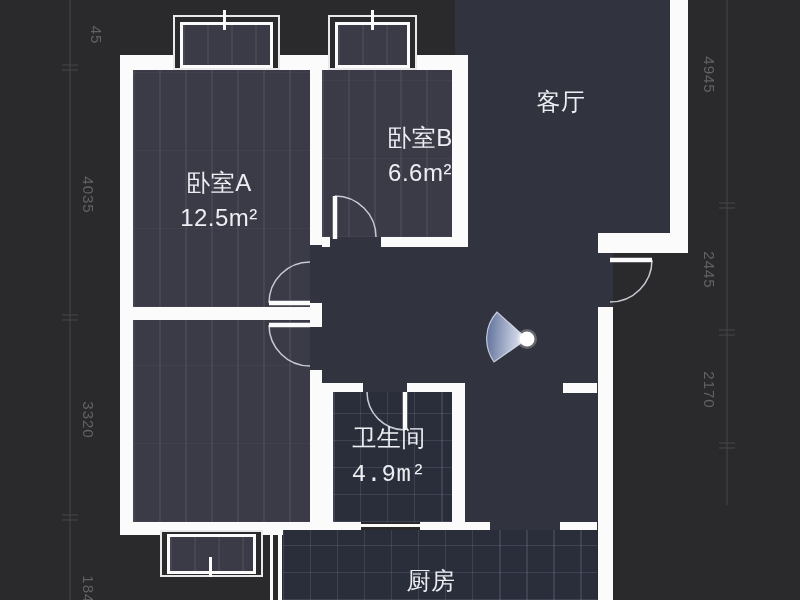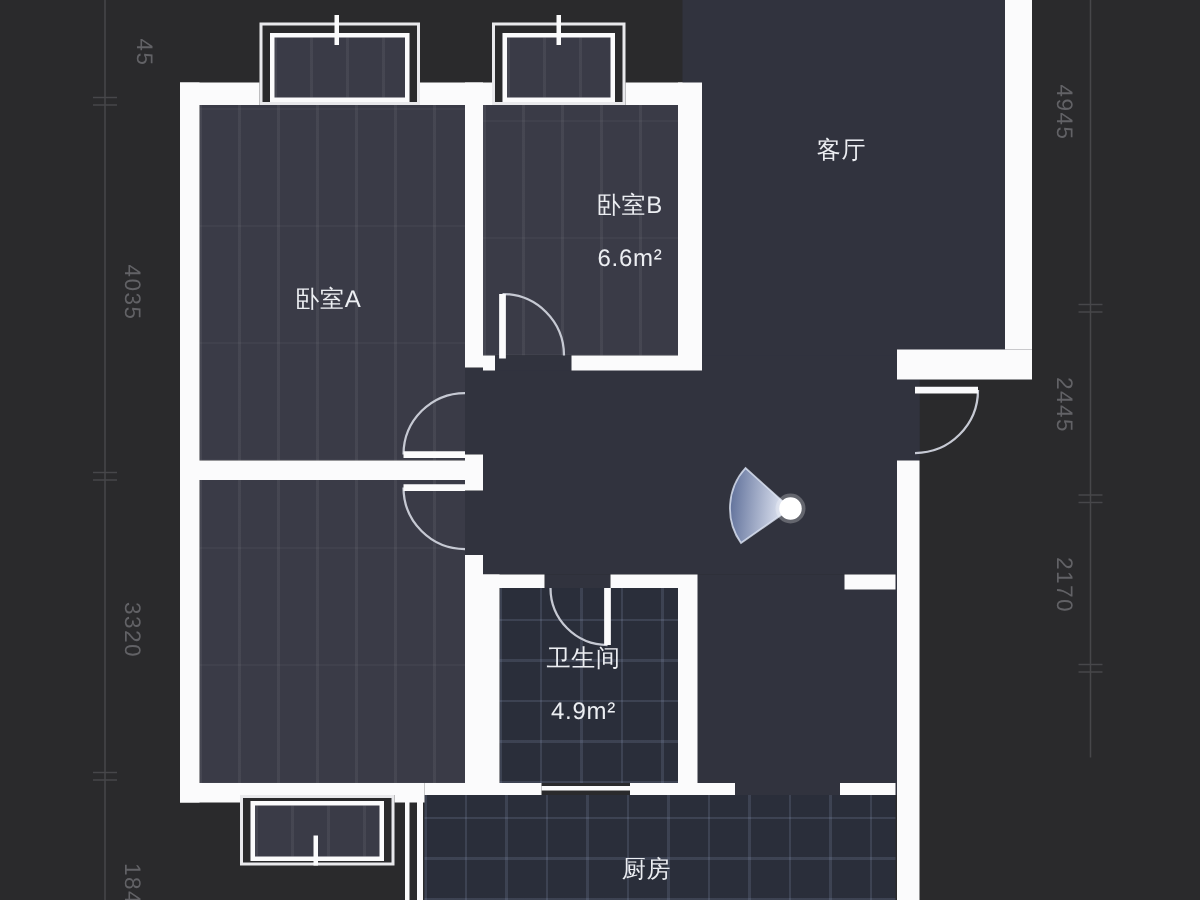--- a/index.html
+++ b/index.html
@@ -12,21 +12,21 @@
       repeating-linear-gradient(90deg, rgba(255,255,255,0.06) 0 2px, rgba(255,255,255,0) 2px 26px),
       repeating-linear-gradient(0deg, rgba(255,255,255,0.03) 0 1px, rgba(255,255,255,0) 1px 78px);}
   .tile{position:absolute;background-color:#2a2e3a;
     background-image:
       repeating-linear-gradient(0deg, rgba(160,175,210,0.16) 0 1.5px, rgba(0,0,0,0) 1.5px 27px),
       repeating-linear-gradient(90deg, rgba(160,175,210,0.16) 0 1.5px, rgba(0,0,0,0) 1.5px 27px);}
   .win-outer{position:absolute;border:2px solid #e9e9ec;background:#2a2a2c;box-sizing:border-box;}
   .win-inner{position:absolute;border:3px solid #fbfbfc;box-sizing:border-box;background-color:#3a3b47;
     background-image:repeating-linear-gradient(90deg, rgba(255,255,255,0.06) 0 2px, rgba(255,255,255,0) 2px 24px);}
   .room-label{position:absolute;transform:translate(-50%,-50%);text-align:center;color:#eceef2;
-    font-size:16px;line-height:35px;white-space:nowrap;letter-spacing:0.5px;}
+    font-size:24px;line-height:35px;white-space:nowrap;letter-spacing:0.5px;}
   .dim{position:absolute;transform:translate(-50%,-50%) rotate(90deg);color:#626266;
     font-size:15px;letter-spacing:1px;white-space:nowrap;}
   svg{position:absolute;left:0;top:0;}
 </style>
 </head>
 <body>
 
 <div id="canvas">
 
   <div class="floor-dark" style="left:455px;top:0;width:233px;height:253px;"></div>
@@ -131,26 +131,27 @@
       <circle cx="527" cy="339" r="10" fill="#ffffff" opacity="0.25"></circle>
       <circle cx="527" cy="339" r="7.5" fill="#ffffff"></circle>
     </g>
   </svg>
 
   <div class="room-label" style="left:561px;top:101px;">
     <div>客厅</div>
   </div>
   <div class="room-label" style="left:219px;top:200px;">
     <div>卧室A</div>
+    <div>12.5m²</div>
   </div>
   <div class="room-label" style="left:380px;top:155px;margin-left:40px;">
     <div>卧室B</div>
     <div>6.6m²</div>
   </div>
-  <div class="room-label" style="left:389px;top:457px;">
+  <div class="room-label" style="left:389px;top:457px;font-family:Liberation Mono, monospace;">
     <div>卫生间</div>
     <div>4.9m²</div>
   </div>
   <div class="room-label" style="left:431px;top:580px;text-align:right;">
     <div>厨房</div>
   </div>
 
   <div class="dim" style="left:96px;top:35px;">45</div>
   <div class="dim" style="left:88px;top:195px;">4035</div>
   <div class="dim" style="left:88px;top:420px;">3320</div>

